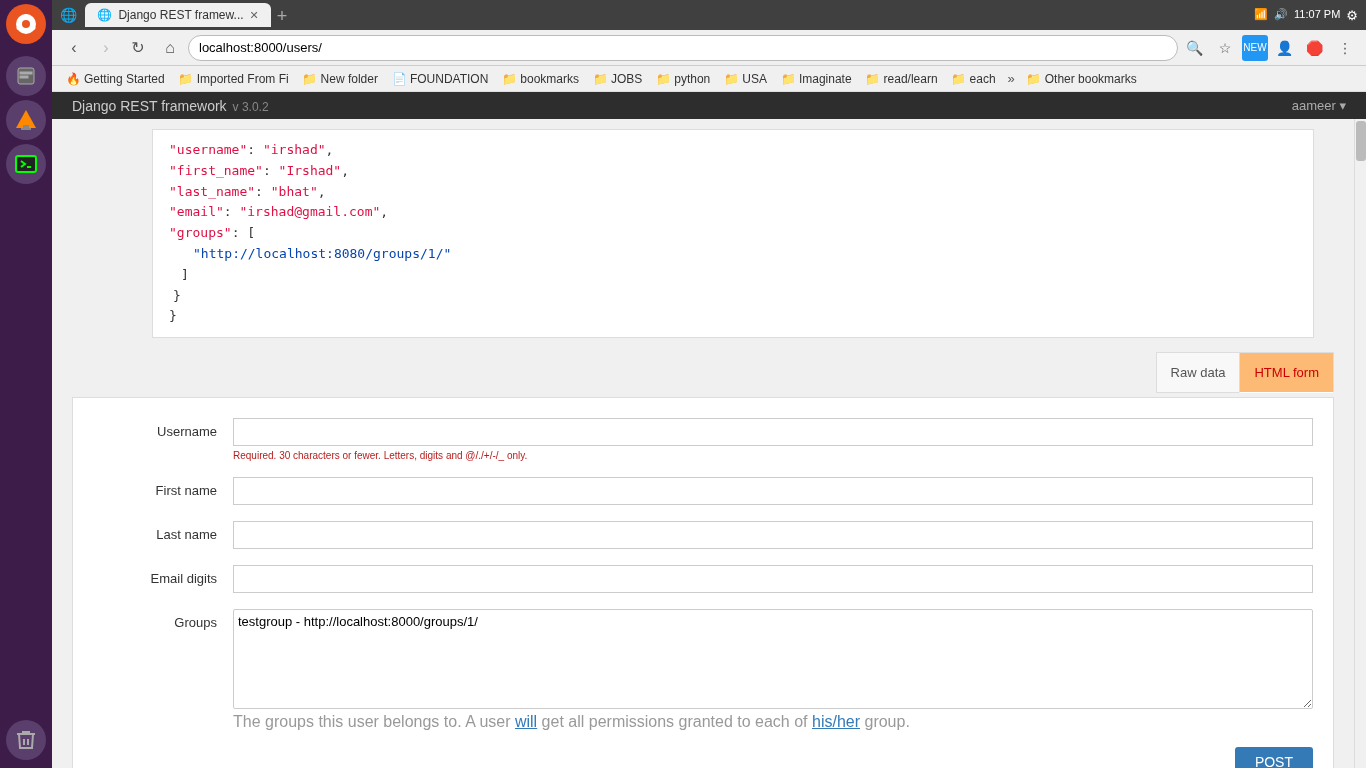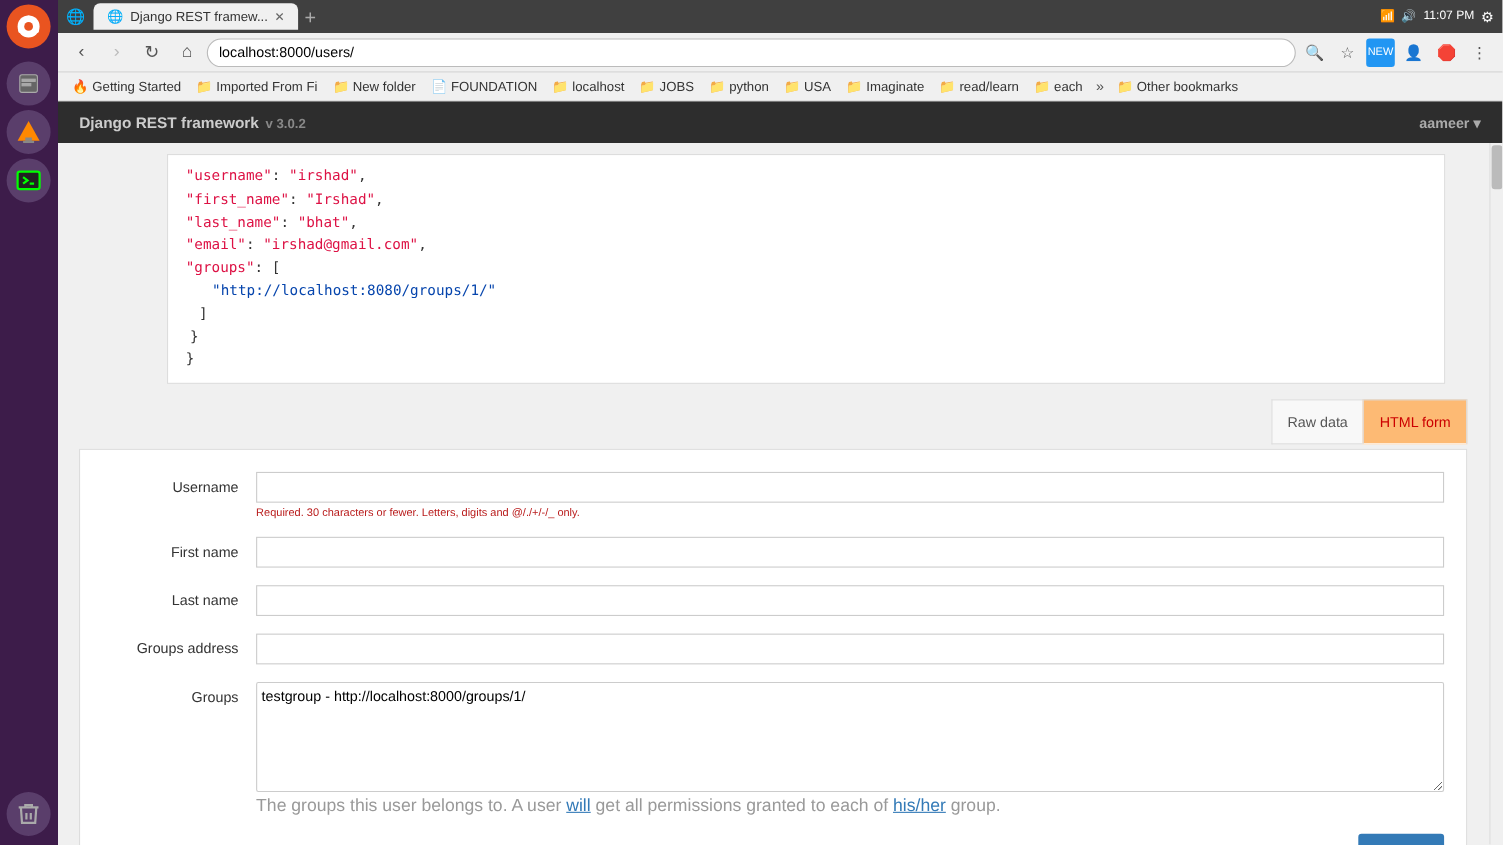--- a/index.html
+++ b/index.html
@@ -137,26 +137,25 @@
     .page-content {
       display: flex;
       flex-direction: column;
       flex: 1;
       overflow: hidden;
     }
 
     
     .django-header {
       background: #2d2d2d;
-      height: 38px;
+      height: 27px;
       display: flex;
       align-items: center;
       padding: 0 20px;
       justify-content: space-between;
-      font-weight: bold;
     }
     .django-title { color: #ccc; font-size: 14px; }
     .django-version { color: #888; font-size: 12px; }
     .django-user { color: #ccc; font-size: 13px; cursor: pointer; }
     .django-user span { color: #aaa; margin-top: 40px; }
 
     
     .json-block {
       background: white;
       border: 1px solid #ddd;
@@ -369,21 +368,21 @@
     <div class="bookmark-item">
       <span>📁</span>
       <span>New folder</span>
     </div>
     <div class="bookmark-item">
       <span>📄</span>
       <span>FOUNDATION</span>
     </div>
     <div class="bookmark-item">
       <span>📁</span>
-      <span>localhost</span>
+      <span>bookmarks</span>
     </div>
     <div class="bookmark-item">
       <span>📁</span>
       <span>JOBS</span>
     </div>
     <div class="bookmark-item">
       <span>📁</span>
       <span>python</span>
     </div>
     <div class="bookmark-item">
@@ -462,21 +461,21 @@
           </div>
 
           <div class="form-row">
             <div class="form-label">Last name</div>
             <div class="form-field">
               <input type="text" class="form-input" value="" style="">
             </div>
           </div>
 
           <div class="form-row">
-            <div class="form-label">Groups address</div>
+            <div class="form-label">Email digits</div>
             <div class="form-field">
               <input type="text" class="form-input" value="" style="">
             </div>
           </div>
 
           <div class="form-row">
             <div class="form-label">Groups</div>
             <div class="form-field">
               <select class="groups-select" multiple="">
                 <option>testgroup - http://localhost:8000/groups/1/</option>

